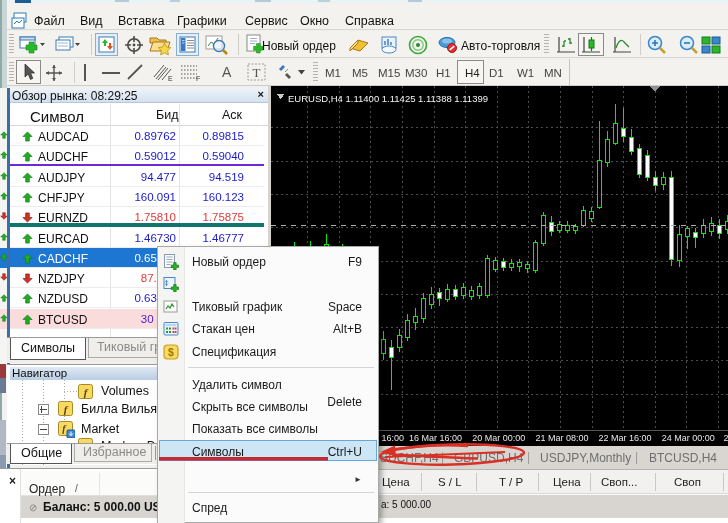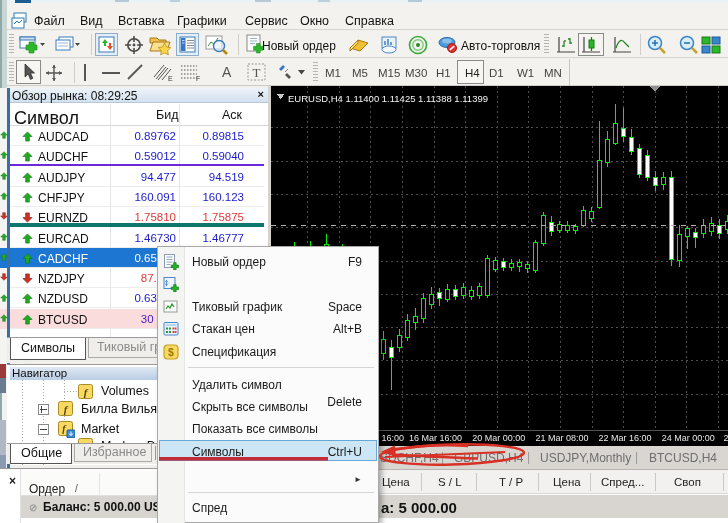--- a/index.html
+++ b/index.html
@@ -289,21 +289,21 @@
   <div class="abs" style="left:562px;top:0px;width:1px;height:27px;background:#c8c4bf"></div>
 </div>
 
 <div class="abs" style="left:10px;top:88px;width:260px;height:249px;background:#fff">
   <div class="abs" style="left:0;top:0;width:260px;height:15px;background:linear-gradient(#eef3f9,#d3e1ef);border-bottom:1px solid #b8c6d8">
     <span class="abs" style="left:2px;top:1px;font-size:12px;color:#111">Обзор рынка: 08:29:25</span>
     <span class="abs" style="right:6px;top:0px;font-size:11px;color:#111;font-weight:bold">×</span>
   </div>
   <div id="mw" class="abs" style="left:0;top:16px;width:260px;height:233px;background:#fff;border-right:1px solid #d4d0cb">
       <div style="position:absolute;left:0;top:0;width:260px;height:22px;border-bottom:1px solid #d8d8d8">
-        <span style="position:absolute;left:4px;top:4px;font-size:18px">Символ</span>
+        <span style="position:absolute;left:20px;top:4px;font-size:15px">Символ</span>
         <span style="position:absolute;left:146px;top:4px;font-size:12.5px">Бид</span>
         <span style="position:absolute;left:212px;top:4px;font-size:12.5px">Аск</span>
       </div>
       <div style="position:absolute;left:100px;top:0;width:1px;height:233px;background:#e4e4e4"></div>
       <div style="position:absolute;left:169px;top:0;width:1px;height:233px;background:#e4e4e4"></div>
       <div class="mwrow" style="left:0;top:22px;width:254px;border-bottom:1px solid #ececec">
         <svg class="arrup" viewBox="0 0 12 12">
           <path d="M6 1 L11 6 H8 V11 H4 V6 H1 Z" fill="#22aa22" stroke="#117711" stroke-width="0.7"></path>
         </svg>
       <span class="sym" style="">AUDCAD</span>
@@ -628,27 +628,27 @@
 
 <div class="abs" style="left:271px;top:470px;width:457px;height:24px;background:#f2f1ef;border-bottom:1px solid #d8d8d8">
   <span class="th" style="left:111px">Цена</span>
     <div class="tsep" style="left:150px"></div>
   <span class="th" style="left:167px">S / L</span>
     <div class="tsep" style="left:205px"></div>
   <span class="th" style="left:228px">T / P</span>
     <div class="tsep" style="left:267px"></div>
   <span class="th" style="left:282px">Цена</span>
     <div class="tsep" style="left:319px"></div>
-  <span class="th" style="left:330px">Спред...</span>
+  <span class="th" style="left:330px">Своп...</span>
     <div class="tsep" style="left:384px"></div>
   <span class="th" style="left:403px">Своп</span>
     <div class="tsep" style="left:452px"></div>
 </div>
 <div class="abs" style="left:271px;top:495px;width:457px;height:22px;background:#d8d5d0">
-  <span class="abs" style="left:110px;top:4px;font-size:15px;font-weight:bold">а: 5 000.00</span>
+  <span class="abs" style="left:110px;top:4px;font-size:10px;font-weight:normal">а: 5 000.00</span>
 </div>
 
 <div id="menu" class="abs" style="left:157px;top:246px;width:222px;height:277px;background:#fbfbfb;border:1px solid #a8a8a8;box-shadow:3px 3px 5px rgba(0,0,0,.3)">
     <div style="position:absolute;left:0;top:0;width:27px;height:277px;background:#f4f4f3;border-right:1px solid #e6e6e6"></div>
     <div style="position:absolute;left:30px;top:120px;width:186px;height:1px;background:#d5d5d5"></div>
     <div style="position:absolute;left:30px;top:245px;width:186px;height:1px;background:#d5d5d5"></div>
     <span class="mi" style="top:4px">Новый ордер</span>
     <span class="msc" style="top:4px">F9</span>
     <div style="position:absolute;left:5px;top:7px"><svg width="16" height="16" viewBox="0 0 16 16">
         <rect x="1.5" y="0.5" width="10" height="13" fill="#fdfdfd" stroke="#8a9ab0"></rect>

